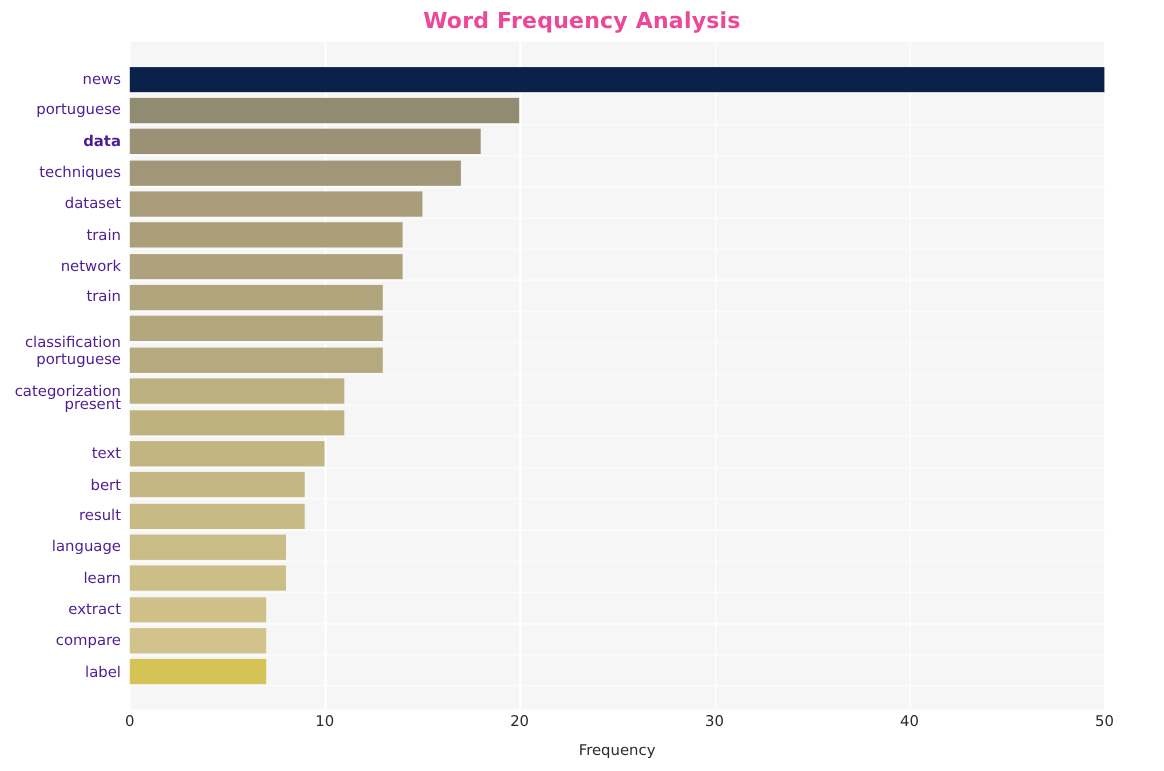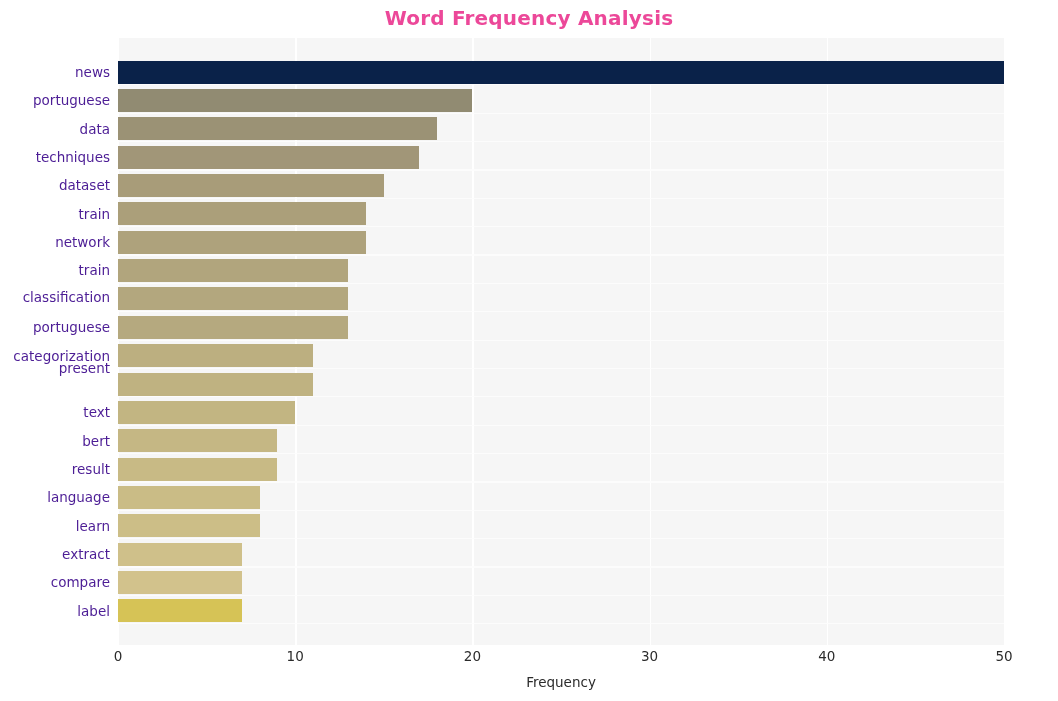--- a/index.html
+++ b/index.html
@@ -207,27 +207,27 @@
         <div class="bar-row" style="top: 558.78px; height: 28.3645px;">
           <div class="bar" title="label: 7" style="width: 124.04px; background: rgb(214, 195, 86); height: 22.9752px; top: 2.69463px;"></div>
         </div>
         <div class="rowline" style="top: 585.159px;"></div>
       </div>
   </div>
 
   <div id="y-labels">
       <div class="y-label" style="top: 19.8551px; height: 28.3645px; line-height: 28.3645px;">news</div>
       <div class="y-label" style="top: 48.2196px; height: 28.3645px; line-height: 28.3645px;">portuguese</div>
-      <div class="y-label" style="top: 76.5841px; height: 28.3645px; line-height: 28.3645px;">data</div>
+      <div class="y-label" style="top: 76.5841px; height: 28.3645px; line-height: 28.3645px; font-weight: bold;">data</div>
       <div class="y-label" style="top: 104.949px; height: 28.3645px; line-height: 28.3645px;">techniques</div>
       <div class="y-label" style="top: 133.313px; height: 28.3645px; line-height: 28.3645px;">dataset</div>
       <div class="y-label" style="top: 161.678px; height: 28.3645px; line-height: 28.3645px;">train</div>
       <div class="y-label" style="top: 190.042px; height: 28.3645px; line-height: 28.3645px;">network</div>
       <div class="y-label" style="top: 218.407px; height: 28.3645px; line-height: 28.3645px;">train</div>
-      <div class="y-label" style="top: 245px; height: 28.3645px; line-height: 28.3645px;">classification</div>
+      <div class="y-label" style="top: 259px; height: 28.3645px; line-height: 28.3645px;">classification</div>
       <div class="y-label" style="top: 275.136px; height: 28.3645px; line-height: 28.3645px;">portuguese</div>
       <div class="y-label" style="top: 303.5px; height: 28.3645px; line-height: 28.3645px;">categorization</div>
       <div class="y-label" style="top: 316px; height: 28.3645px; line-height: 28.3645px;">present</div>
       <div class="y-label" style="top: 360.229px; height: 28.3645px; line-height: 28.3645px;">text</div>
       <div class="y-label" style="top: 388.593px; height: 28.3645px; line-height: 28.3645px;">bert</div>
       <div class="y-label" style="top: 416.958px; height: 28.3645px; line-height: 28.3645px;">result</div>
       <div class="y-label" style="top: 445.322px; height: 28.3645px; line-height: 28.3645px; padding-left: 12px;">language</div>
       <div class="y-label" style="top: 473.687px; height: 28.3645px; line-height: 28.3645px;">learn</div>
       <div class="y-label" style="top: 502.051px; height: 28.3645px; line-height: 28.3645px;">extract</div>
       <div class="y-label" style="top: 530.416px; height: 28.3645px; line-height: 28.3645px;">compare</div>

